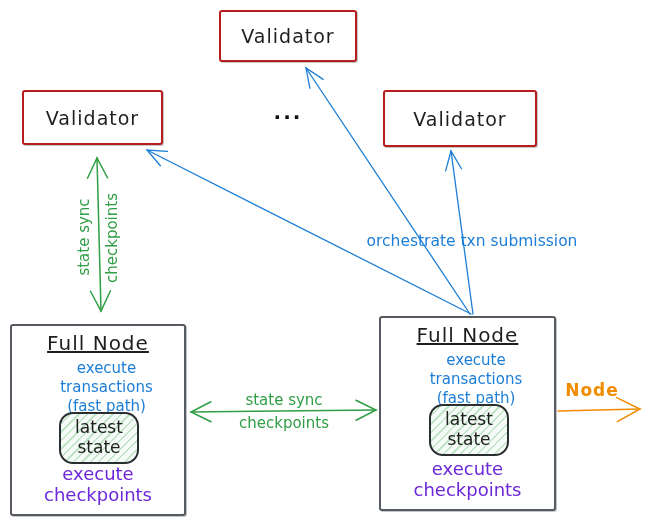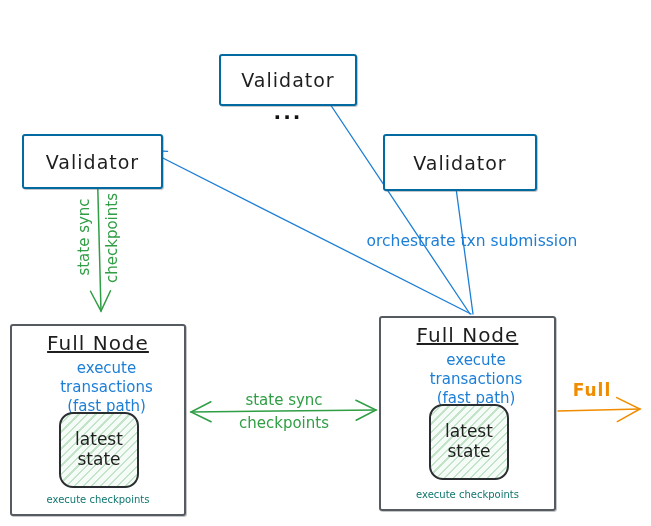--- a/index.html
+++ b/index.html
@@ -7,25 +7,25 @@
     position:relative;
     width:651px;height:526px;
     background:#fff;
     font-family:"DejaVu Sans", sans-serif;
     overflow:hidden;
   }
   .arrow-layer{position:absolute;left:0;top:0;width:651px;height:526px;}
   .box{
     position:absolute;
     background:#fff;
-    border:2px solid #0369a1;
+    border:2px solid #b91c1c;
     border-radius:3px;
     box-shadow:1px 1px 0 rgba(86,91,97,.35);
     box-sizing:border-box;
-    display:flex;align-items:center;justify-content:center;margin-top:44px;
+    display:flex;align-items:center;justify-content:center;
   }
   .validator-label{
     color:#1e1e1e;font-size:19px;letter-spacing:1px;
   }
   .fullnode{
     position:absolute;
     background:#fff;
     border:2px solid #565b61;
     border-radius:3px;
     box-shadow:1px 1px 0 rgba(86,91,97,.35);
@@ -34,36 +34,36 @@
   .fn-title{
     position:absolute;left:0;right:0;top:5px;
     text-align:center;color:#1e1e1e;font-size:20px;letter-spacing:1px;text-decoration:underline;
   }
   .fn-exec{
     position:absolute;left:0;right:0;top:33px;
     text-align:center;color:#1c7ed6;font-size:15px;line-height:1.25;padding-left:17px;
   }
   .state-box{
     position:absolute;
-    width:80px;height:76px;
+    width:80px;height:52px;
     border:2px solid #2b2e31;
     border-radius:14px;
     box-sizing:border-box;
     display:flex;align-items:center;justify-content:center;
     text-align:center;
     color:#1e1e1e;font-size:17px;line-height:1.15;
     white-space:pre-line;
     background-color:#f5fbf6;
     background-image:repeating-linear-gradient(135deg,
       rgba(47,158,68,0.25) 0px, rgba(47,158,68,0.25) 1.5px,
       transparent 1.5px, transparent 6px);
   }
   .fn-footer{
     position:absolute;left:0;right:0;bottom:9px;
-    text-align:center;color:#0f766e;font-size:10px;
+    text-align:center;color:#6d28d9;font-size:18px;
   }
   .lbl{position:absolute;text-align:center;}
   .lbl-green{color:#2f9e44;font-size:15px;}
   .lbl-blue{color:#1c7ed6;font-size:15.5px;}
   .lbl-orange{color:#f08c00;font-size:17px;font-weight:600;letter-spacing:1px;}
   .vrot{transform:rotate(-90deg);transform-origin:center center;}
   .ellipsis{
     position:absolute;left:268px;top:100px;width:40px;
     text-align:center;color:#111;font-size:20px;font-weight:700;letter-spacing:2px;
   }
@@ -134,15 +134,15 @@
   </div>
 
   <div class="lbl lbl-green vrot" style="left:9px;top:228px;width:150px;height:18px;">state sync</div>
   <div class="lbl lbl-green vrot" style="left:37px;top:229px;width:150px;height:18px;">checkpoints</div>
 
   <div class="lbl lbl-green" style="left:214px;top:391px;width:140px;">state sync</div>
   <div class="lbl lbl-green" style="left:214px;top:414px;width:140px;">checkpoints</div>
 
   <div class="lbl lbl-blue" style="left:358px;top:219px;width:228px;margin-top:13px;">orchestrate txn submission</div>
 
-  <div class="lbl lbl-orange" style="left:564px;top:380px;width:56px;">Full</div>
+  <div class="lbl lbl-orange" style="left:564px;top:380px;width:56px;">Node</div>
 
 </div>
 
 </body></html>

